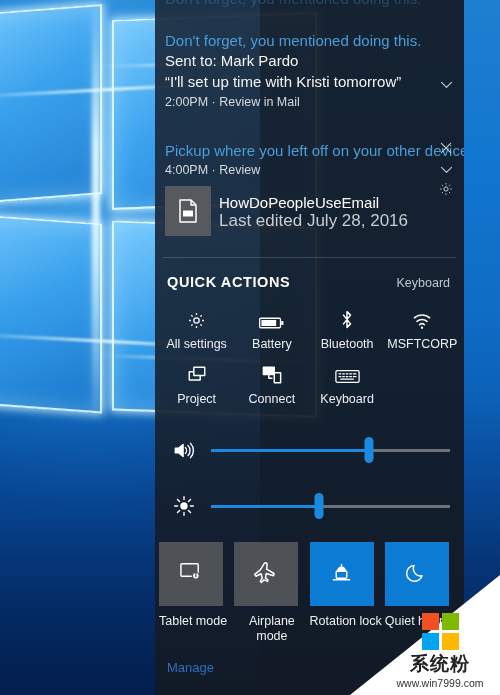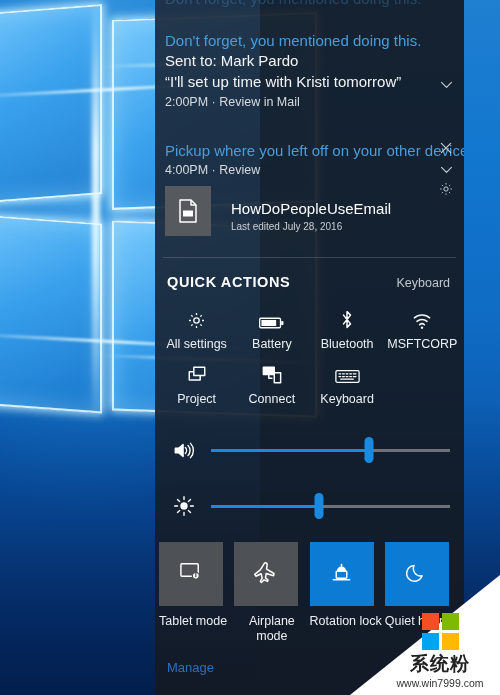--- a/index.html
+++ b/index.html
@@ -86,28 +86,28 @@
   }
   .notif-line { color:#f2f4f6; font-size:15px; line-height:21px; }
   .notif-meta { color:#d6dade; font-size:12.5px; line-height:20px; }
 
   #notif-cut { height:22px; overflow:hidden; padding:0 40px 0 10px; }
   #notif-cut .notif-title { opacity:.30; position:relative; top:-11px; }
 
   #notif-1 { padding-top:9px; }
   #notif-2 { padding-top:9px; }
 
-  .doc-row { display:flex; align-items:flex-end; gap:20px; margin-top:6px; }
+  .doc-row { display:flex; align-items:center; gap:8px; margin-top:6px; }
   #doc-thumb {
     width:46px; height:50px; background:#56595e;
     display:flex; align-items:center; justify-content:center; flex:0 0 auto;
   }
   .doc-text { display:flex; flex-direction:column; }
   #doc-name  { color:#fff; font-size:15px; line-height:19px; }
-  #doc-edited{ color:#c8cdd2; font-size:10px; line-height:18px; }
+  #doc-edited{ color:#c8cdd2; font-size:17px; line-height:18px; }
 
   
   .edge-btn {
     position:absolute; right:6px; width:24px; height:24px;
     display:flex; align-items:center; justify-content:center;
     color:#c9ced4; cursor:pointer;
   }
 
   
   #qa-header {

